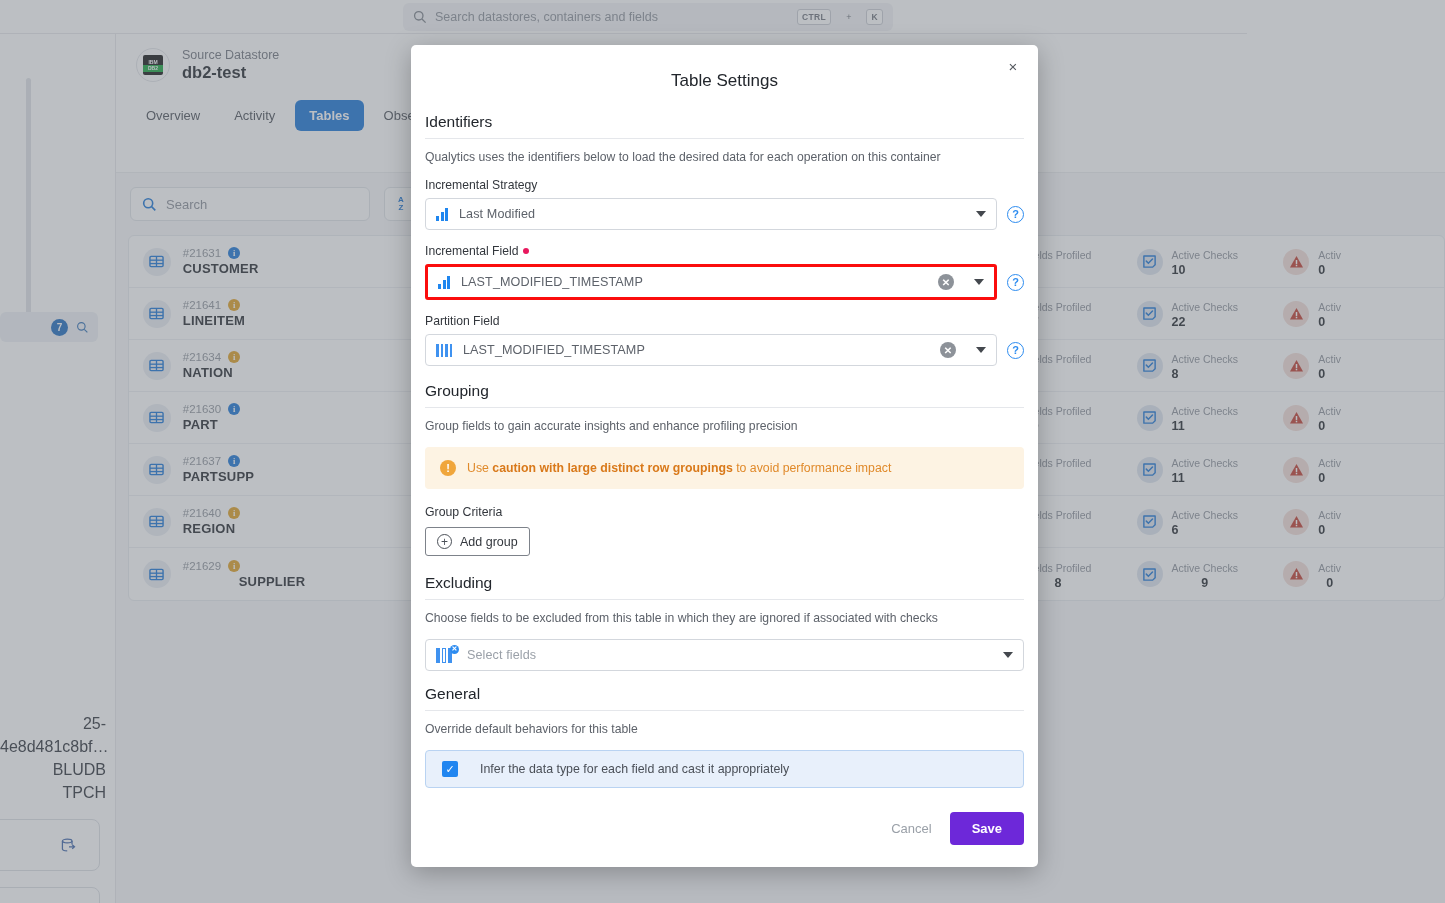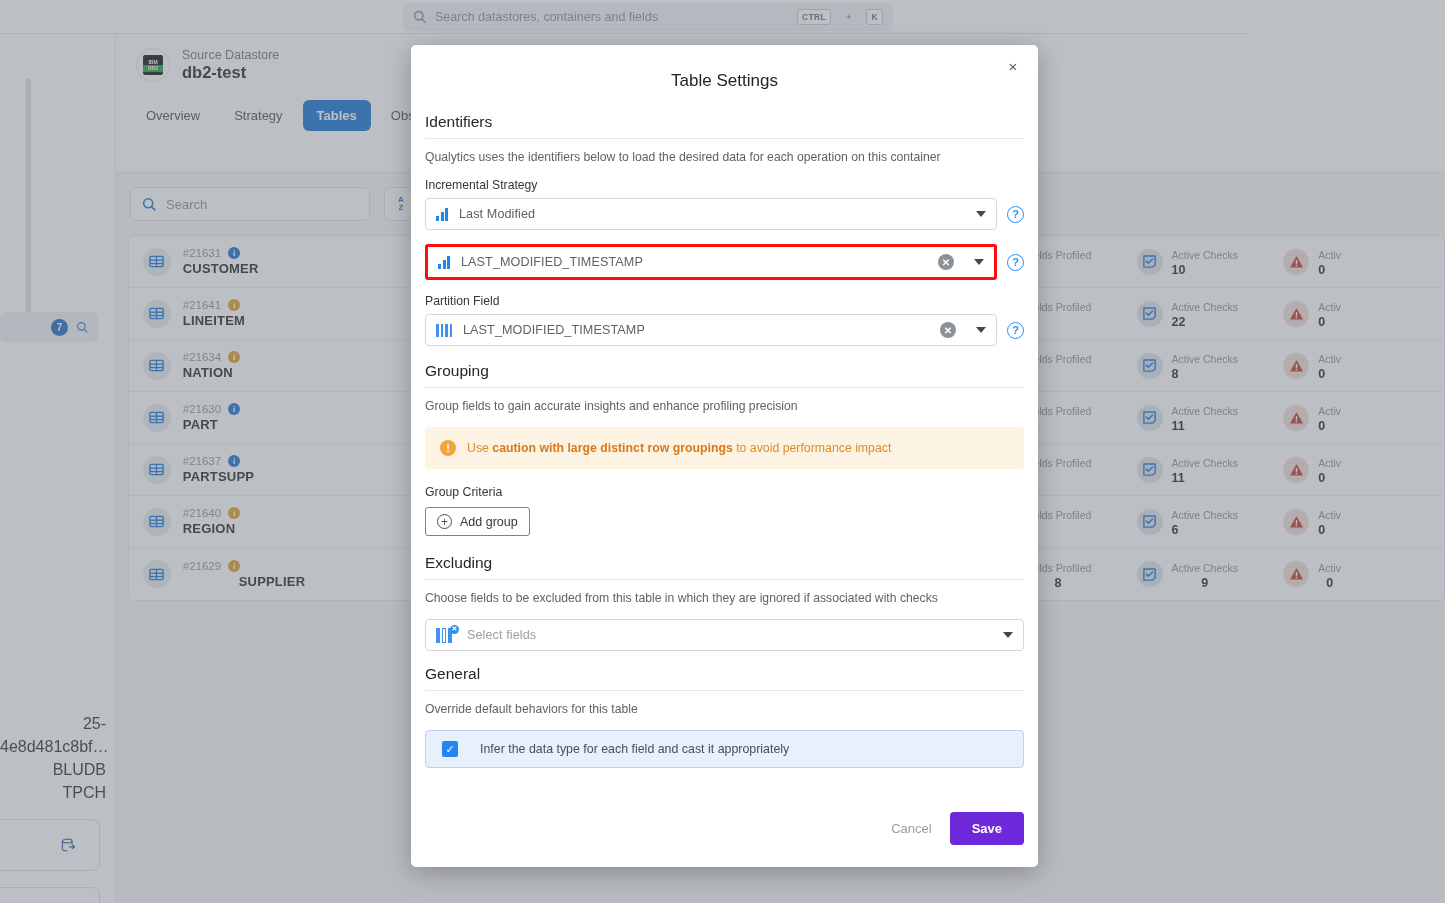--- a/index.html
+++ b/index.html
@@ -340,21 +340,21 @@
           </div>
           <div>
             <div class="ds-label">Source Datastore</div>
             <div class="ds-name">db2-test</div>
           </div>
         </div>
       </div>
 
       <div class="tabs">
         <div class="tab">Overview</div>
-        <div class="tab">Strategy</div>
+        <div class="tab">Activity</div>
         <div class="tab active">Tables</div>
         <div class="tab">Observ</div>
       </div>
 
       <div class="tables-panel">
         <div class="tbl-toolbar">
           <div class="tbl-search">
             <span>
               <svg width="15" height="15" viewBox="0 0 16 16">
                   <circle cx="6.6" cy="6.6" r="4.8" fill="none" stroke="#1673d6" stroke-width="1.7"></circle>
@@ -728,20 +728,24 @@
               <i style="height:5px"></i>
               <i style="height:9px"></i>
               <i style="height:13px"></i>
             </span>
           <span class="sel-text">Last Modified</span>
           <span class="caret"></span>
         </div>
         <span class="help">?</span>
       </div>
 
+      <div class="fld-label">
+        <span>Incremental Field</span>
+        <span class="req-dot"></span>
+      </div>
       <div class="sel-row">
         <div class="select highlight">
           <span class="ico-bars">
               <i style="height:5px"></i>
               <i style="height:9px"></i>
               <i style="height:13px"></i>
             </span>
           <span class="sel-text">LAST_MODIFIED_TIMESTAMP</span>
           <span class="clear-x">✕</span>
           <span class="caret"></span>

